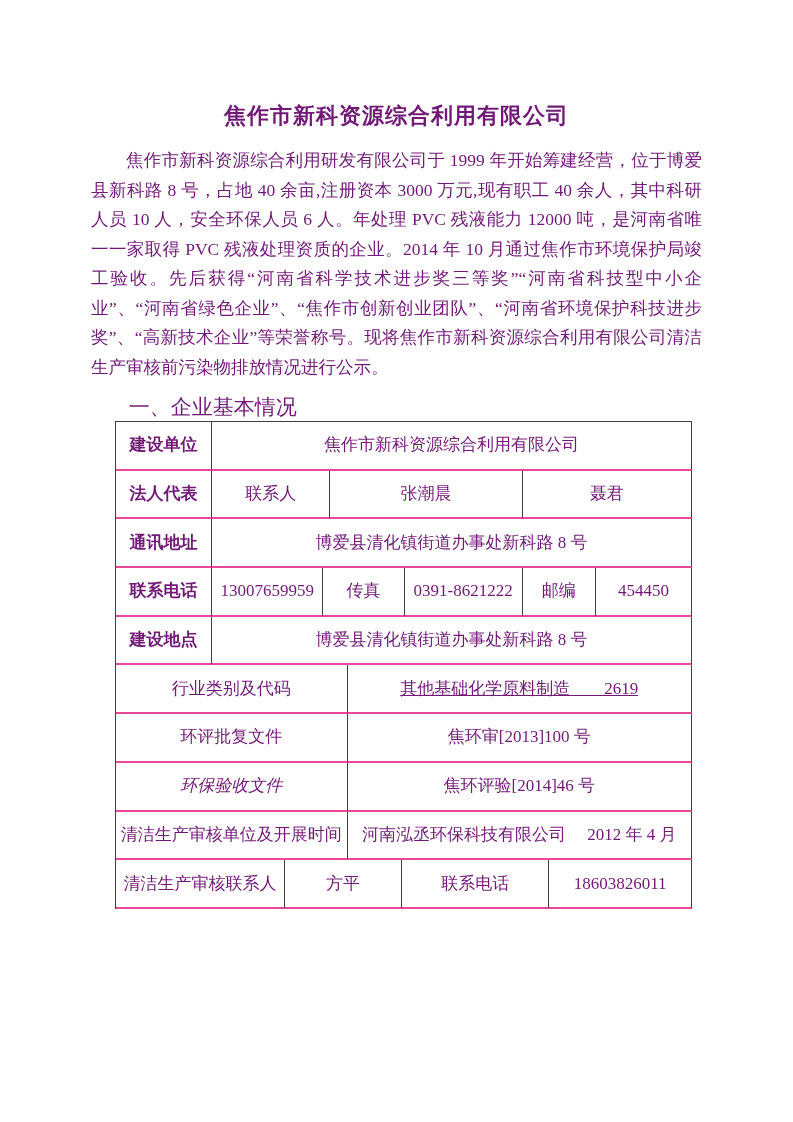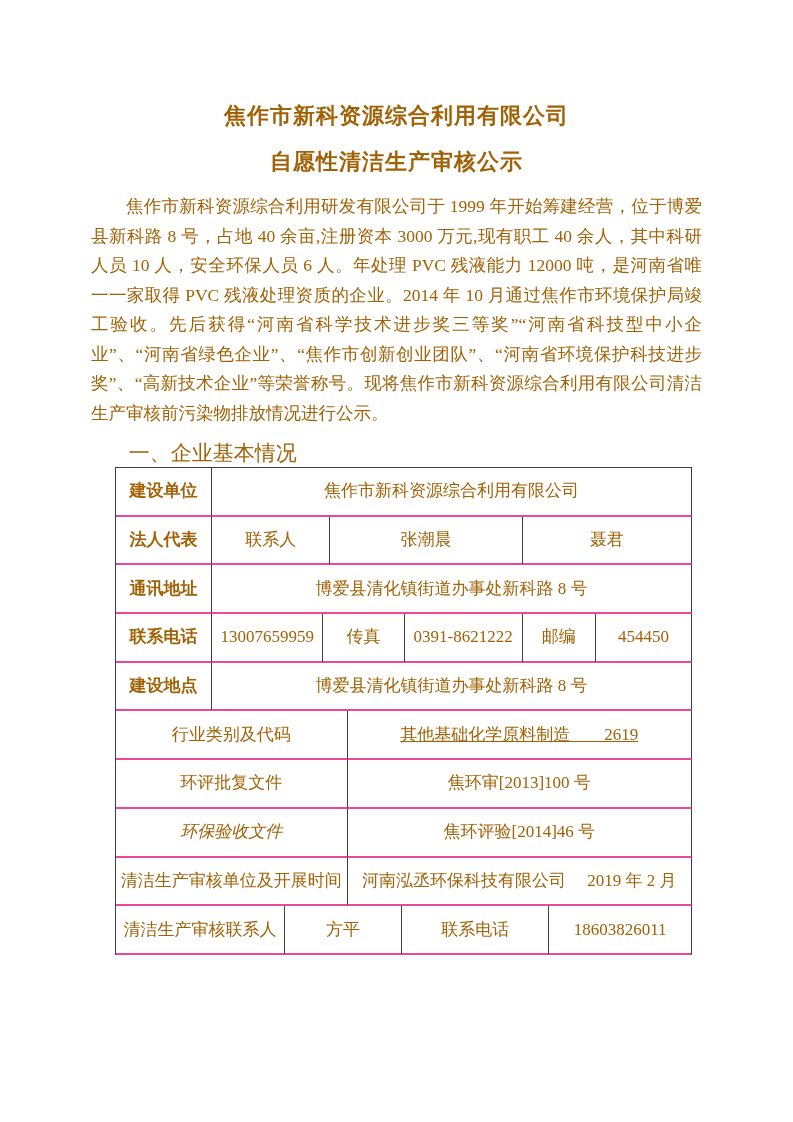--- a/index.html
+++ b/index.html
@@ -9,21 +9,21 @@
   }
   .page {
     position: relative;
     width: 793px;
     height: 1122px;
     margin: 0 auto;
     background: #ffffff;
     box-sizing: border-box;
     padding: 104px 91px 0 91px;
     font-family: "Liberation Serif", "DejaVu Serif", serif;
-    color: #a16207;
+    color: #701a75;
     overflow: hidden;
   }
   .doc-title {
     margin: 0;
     font-size: 22px;
     font-weight: bold;
     text-align: center;
     line-height: 24px;
     letter-spacing: 1px;
   }
@@ -76,21 +76,20 @@
     overflow: hidden;
     white-space: nowrap;
   }
   .t-cell.bold { font-weight: bold; }
 </style>
 </head>
 <body>
 
 <div class="page">
   <h1 class="doc-title">焦作市新科资源综合利用有限公司</h1>
-  <h2 class="doc-subtitle">自愿性清洁生产审核公示</h2>
   <p class="intro">焦作市新科资源综合利用研发有限公司于 1999 年开始筹建经营，位于博爱县新科路 8 号，占地 40 余亩,注册资本 3000 万元,现有职工 40 余人，其中科研人员 10 人，安全环保人员 6 人。年处理 PVC 残液能力 12000 吨，是河南省唯一一家取得 PVC 残液处理资质的企业。2014 年 10 月通过焦作市环境保护局竣工验收。先后获得“河南省科学技术进步奖三等奖”“河南省科技型中小企业”、“河南省绿色企业”、“焦作市创新创业团队”、“河南省环境保护科技进步奖”、“高新技术企业”等荣誉称号。现将焦作市新科资源综合利用有限公司清洁生产审核前污染物排放情况进行公示。</p>
   <div class="section-heading">一、企业基本情况</div>
   <div class="info-table" id="info-table">
       <div class="t-row">
         <div class="t-cell bold" style="width: 16.7%; flex: 0 0 auto;">建设单位</div>
         <div class="t-cell" style="flex: 1 1 auto;">焦作市新科资源综合利用有限公司</div>
       </div>
       <div class="t-row">
         <div class="t-cell bold" style="width: 16.7%; flex: 0 0 auto;">法人代表</div>
         <div class="t-cell" style="width: 20.5%; flex: 0 0 auto;">联系人</div>
@@ -120,21 +119,21 @@
       <div class="t-row">
         <div class="t-cell" style="width: 40.2%; flex: 0 0 auto;">环评批复文件</div>
         <div class="t-cell" style="flex: 1 1 auto;">焦环审[2013]100 号</div>
       </div>
       <div class="t-row">
         <div class="t-cell" style="width: 40.2%; flex: 0 0 auto; font-style: italic;">环保验收文件</div>
         <div class="t-cell" style="flex: 1 1 auto;">焦环评验[2014]46 号</div>
       </div>
       <div class="t-row">
         <div class="t-cell" style="width: 40.2%; flex: 0 0 auto;">清洁生产审核单位及开展时间</div>
-        <div class="t-cell" style="flex: 1 1 auto;">河南泓丞环保科技有限公司　 2019 年 2 月</div>
+        <div class="t-cell" style="flex: 1 1 auto;">河南泓丞环保科技有限公司　 2012 年 4 月</div>
       </div>
       <div class="t-row">
         <div class="t-cell" style="width: 29.3%; flex: 0 0 auto;">清洁生产审核联系人</div>
         <div class="t-cell" style="width: 20.4%; flex: 0 0 auto;">方平</div>
         <div class="t-cell" style="width: 25.5%; flex: 0 0 auto;">联系电话</div>
         <div class="t-cell" style="flex: 1 1 auto;">18603826011</div>
       </div>
     </div>
 </div>
 

